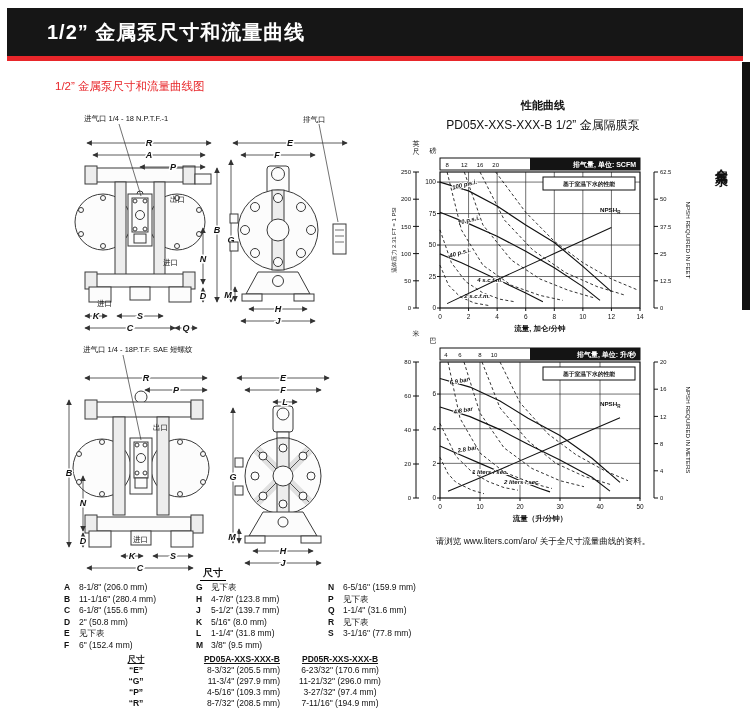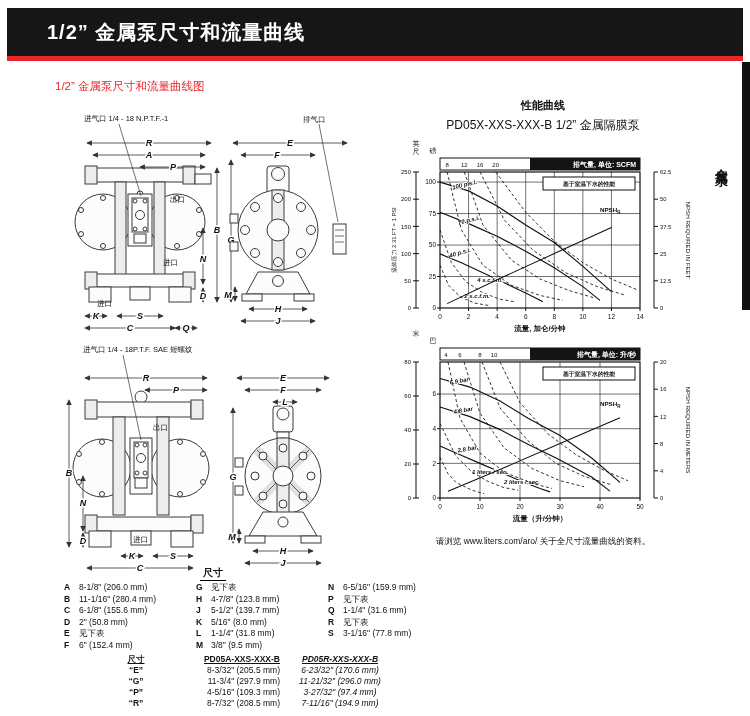--- a/index.html
+++ b/index.html
@@ -30,21 +30,21 @@
   .hd{position:absolute;left:200px;top:566px;font-size:10px;font-weight:bold;border-bottom:1.2px solid #000;padding:0 3px;}
   .dims-table{position:absolute;left:64px;top:582px;display:flex;gap:12px;font-size:8.5px;}
   .dcol{width:120px;}
   .drow{display:flex;line-height:11.5px;}
   .dl{width:15px;font-weight:bold;}
   .model-table{position:absolute;left:112px;top:654px;font-size:8.5px;}
   .mrow{display:flex;line-height:11px;}
   .mhead span{font-weight:bold;text-decoration:underline;}
   .mc0{width:48px;text-align:center;font-weight:bold;}
   .mc1{width:120px;text-align:right;}
-  .mc2{width:120px;text-align:center;font-style:italic;}
+  .mc2{width:120px;text-align:center;}
 </style>
 </head>
 <body>
 
 <div class="page">
 
   <div class="topbar">
     <div class="lt">1/2” 金属泵尺寸和流量曲线</div>
   </div>
   <div class="redline"></div>

